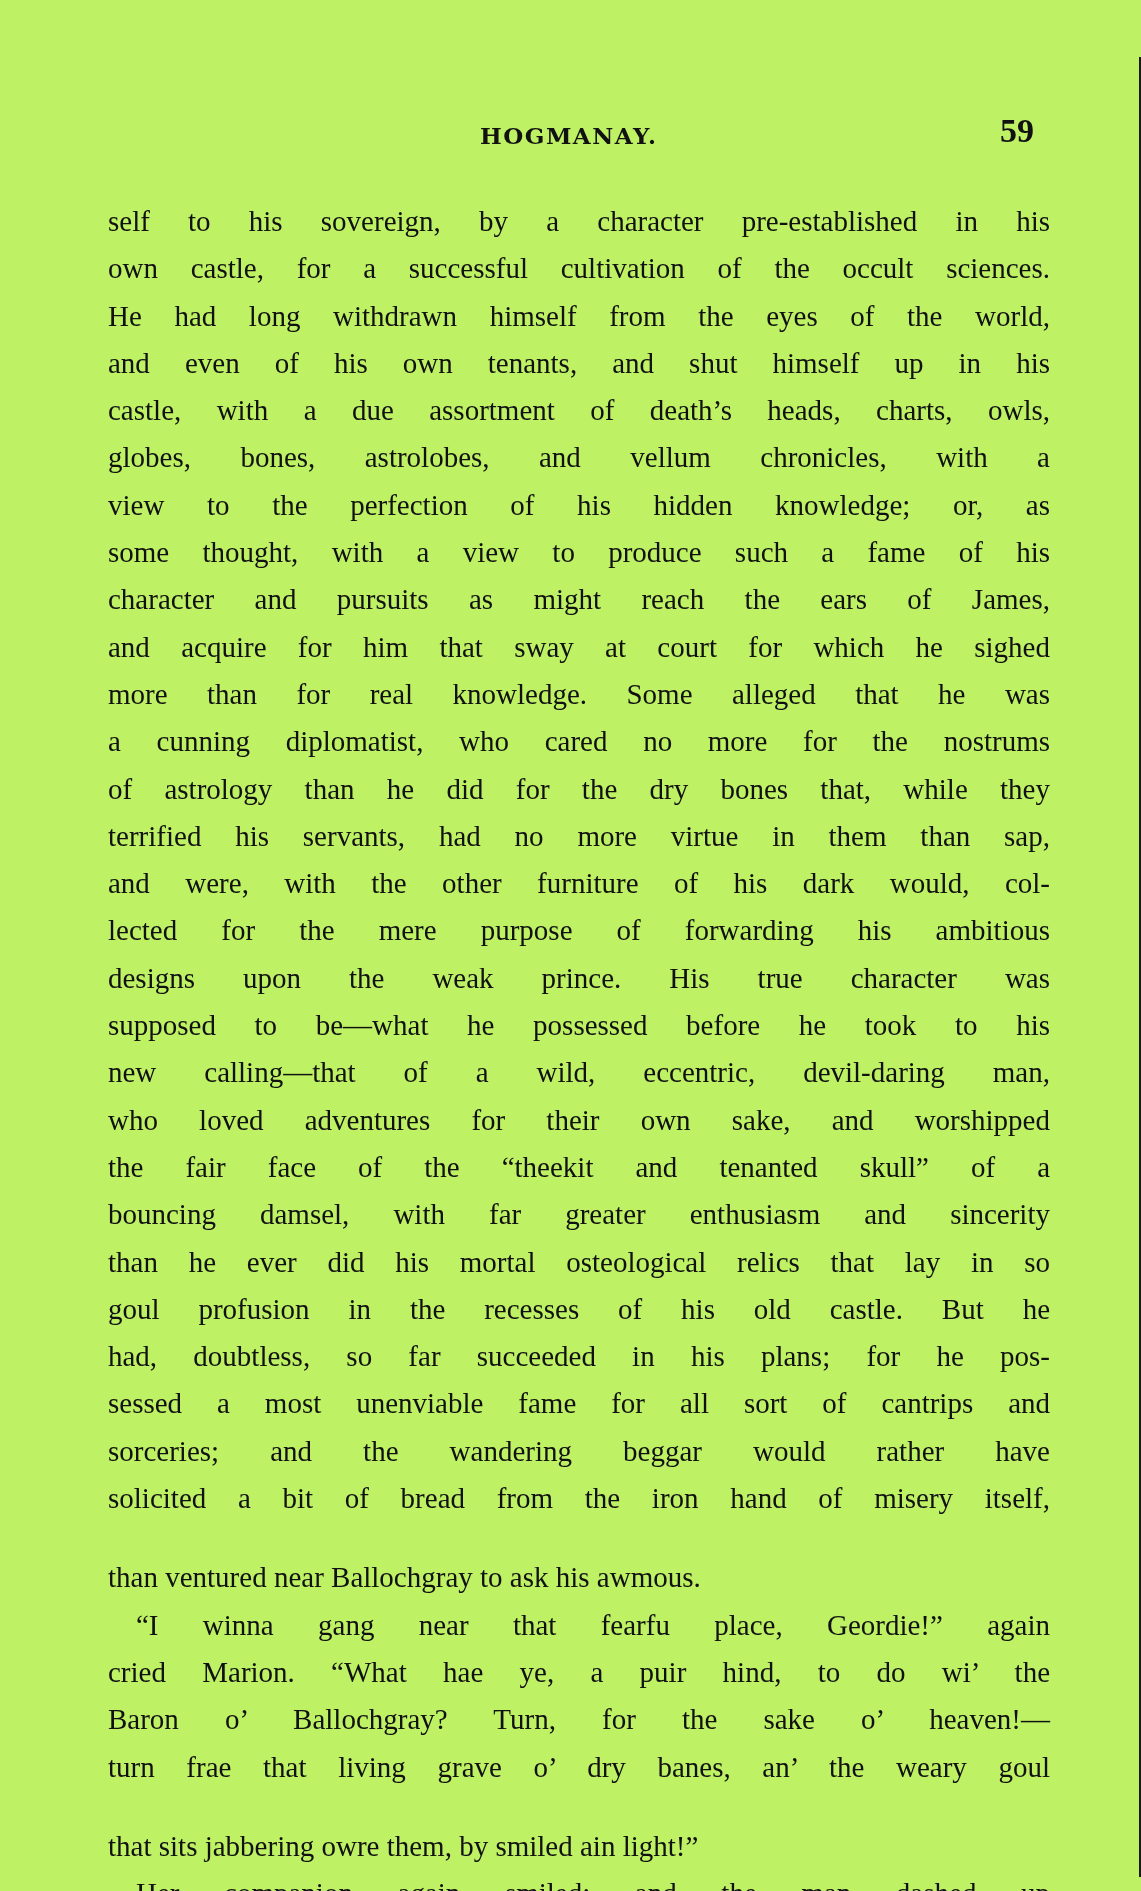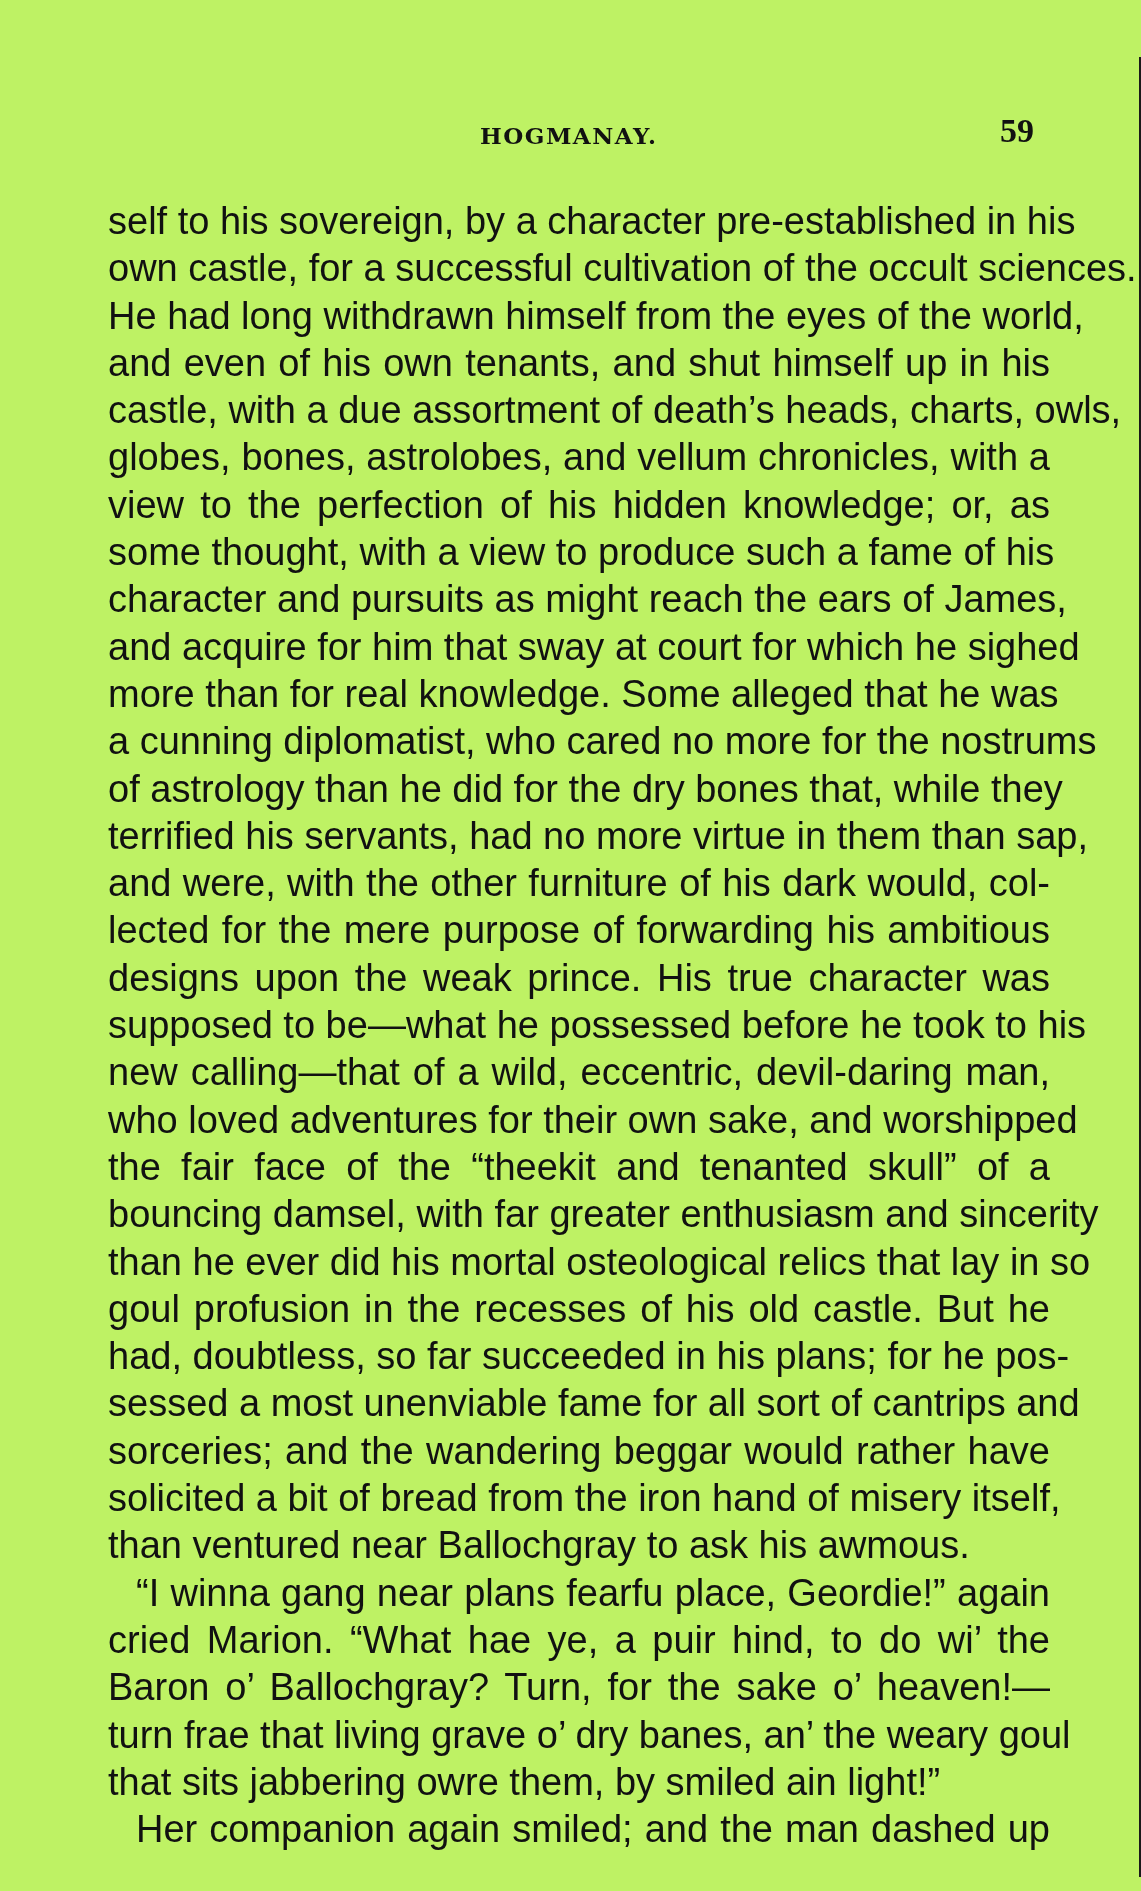--- a/index.html
+++ b/index.html
@@ -53,29 +53,30 @@
     .text-block {
       position: absolute;
       left: 108px;
       top: 198px;
       width: 942px;
     }
     .line {
       display: block;
       height: 47.3px;
       line-height: 47.3px;
-      font-family: Liberation Sans, sans-serif;
-      font-size: 38px;
+      font-family: Liberation Serif, serif;
+      font-size: 29px;
       white-space: nowrap;
       text-align: justify;
       text-align-last: justify;
       overflow: visible;
     }
     .line.last {
       text-align-last: left;
+      margin-top: 32px;
     }
     .line.indent {
       padding-left: 28px;
     }
   </style>
 </head>
 <body>
 
 <div class="page">
   <div class="edge-line"></div>
@@ -106,20 +107,20 @@
     <span class="line">who loved adventures for their own sake, and worshipped</span>
     <span class="line">the fair face of the “theekit and tenanted skull” of a</span>
     <span class="line">bouncing damsel, with far greater enthusiasm and sincerity</span>
     <span class="line">than he ever did his mortal osteological relics that lay in so</span>
     <span class="line">goul profusion in the recesses of his old castle.  But he</span>
     <span class="line">had, doubtless, so far succeeded in his plans; for he pos-</span>
     <span class="line">sessed a most unenviable fame for all sort of cantrips and</span>
     <span class="line">sorceries; and the wandering beggar would rather have</span>
     <span class="line">solicited a bit of bread from the iron hand of misery itself,</span>
     <span class="line last">than ventured near Ballochgray to ask his awmous.</span>
-    <span class="line indent">“I winna gang near plans fearfu place, Geordie!” again</span>
+    <span class="line indent">“I winna gang near that fearfu place, Geordie!” again</span>
     <span class="line">cried Marion.  “What hae ye, a puir hind, to do wi’ the</span>
     <span class="line">Baron o’ Ballochgray?  Turn, for the sake o’ heaven!—</span>
     <span class="line">turn frae that living grave o’ dry banes, an’ the weary goul</span>
     <span class="line last">that sits jabbering owre them, by smiled ain light!”</span>
     <span class="line indent">Her companion again smiled; and the man dashed up</span>
   </div>
 </div>
 
 </body></html>

